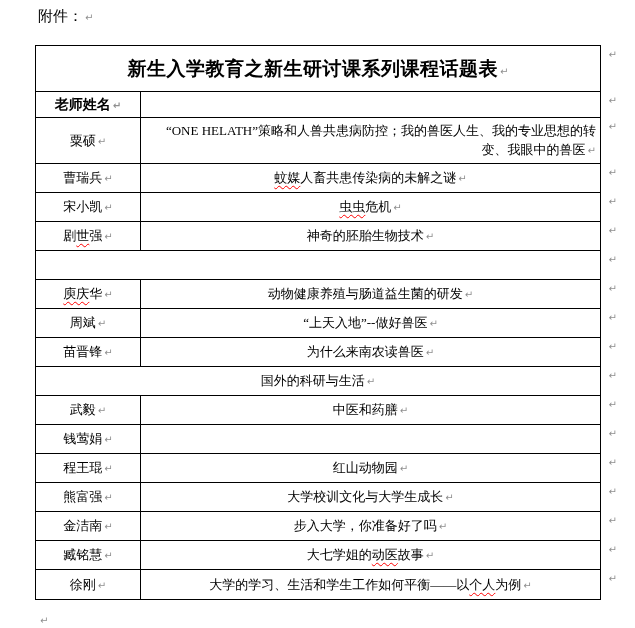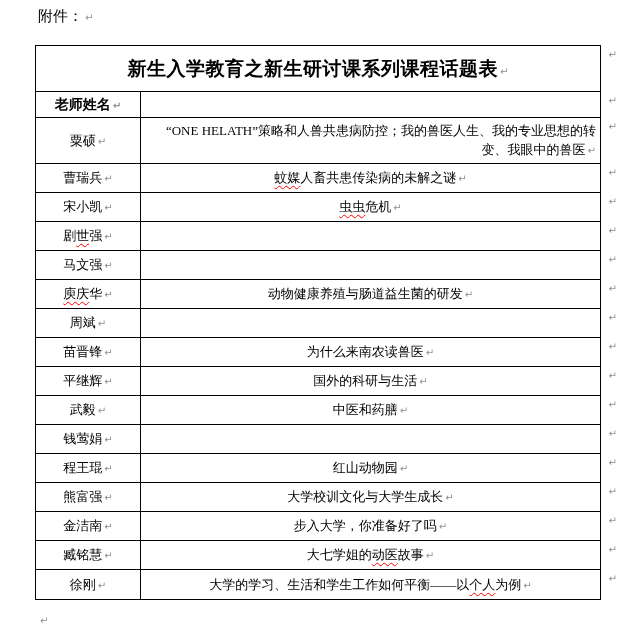--- a/index.html
+++ b/index.html
@@ -74,56 +74,56 @@
           </div>
           <div class="cell topic-cell">
             <span><span class="sq-r">虫虫</span><span>危机</span><span class="mark">↵</span></span>
           </div>
           <span class="row-end-mark">↵</span>
         </div>
         <div class="trow row">
           <div class="cell name-cell">
             <span><span>剧</span><span class="sq-r">世</span><span>强</span><span class="mark">↵</span></span>
           </div>
+          <div class="cell topic-cell">
+            <span><span>神奇的胚胎生物技术</span><span class="mark">↵</span></span>
+          </div>
           <span class="row-end-mark">↵</span>
         </div>
         <div class="trow row">
-          <div class="cell name-cell">
-            <span><span>马文强</span><span class="mark">↵</span></span>
-          </div>
           <span class="row-end-mark">↵</span>
         </div>
         <div class="trow row">
           <div class="cell name-cell">
             <span><span class="sq-r">庾庆</span><span>华</span><span class="mark">↵</span></span>
           </div>
           <div class="cell topic-cell">
             <span><span>动物健康养殖与肠道益生菌的研发</span><span class="mark">↵</span></span>
           </div>
           <span class="row-end-mark">↵</span>
         </div>
         <div class="trow row">
           <div class="cell name-cell">
             <span><span>周斌</span><span class="mark">↵</span></span>
           </div>
+          <div class="cell topic-cell">
+            <span><span>“上天入地”--做好兽医</span><span class="mark">↵</span></span>
+          </div>
           <span class="row-end-mark">↵</span>
         </div>
         <div class="trow row">
           <div class="cell name-cell">
             <span><span class="sq-g">苗晋锋</span><span class="mark">↵</span></span>
           </div>
           <div class="cell topic-cell">
             <span><span>为什么来</span><span class="sq-g">南农读兽医</span><span class="mark">↵</span></span>
           </div>
           <span class="row-end-mark">↵</span>
         </div>
         <div class="trow row">
-          <div class="cell name-cell">
-            <span><span class="sq-g">平继辉</span><span class="mark">↵</span></span>
-          </div>
           <div class="cell topic-cell">
             <span><span>国外的科研与生活</span><span class="mark">↵</span></span>
           </div>
           <span class="row-end-mark">↵</span>
         </div>
         <div class="trow row">
           <div class="cell name-cell">
             <span><span>武毅</span><span class="mark">↵</span></span>
           </div>
           <div class="cell topic-cell">

